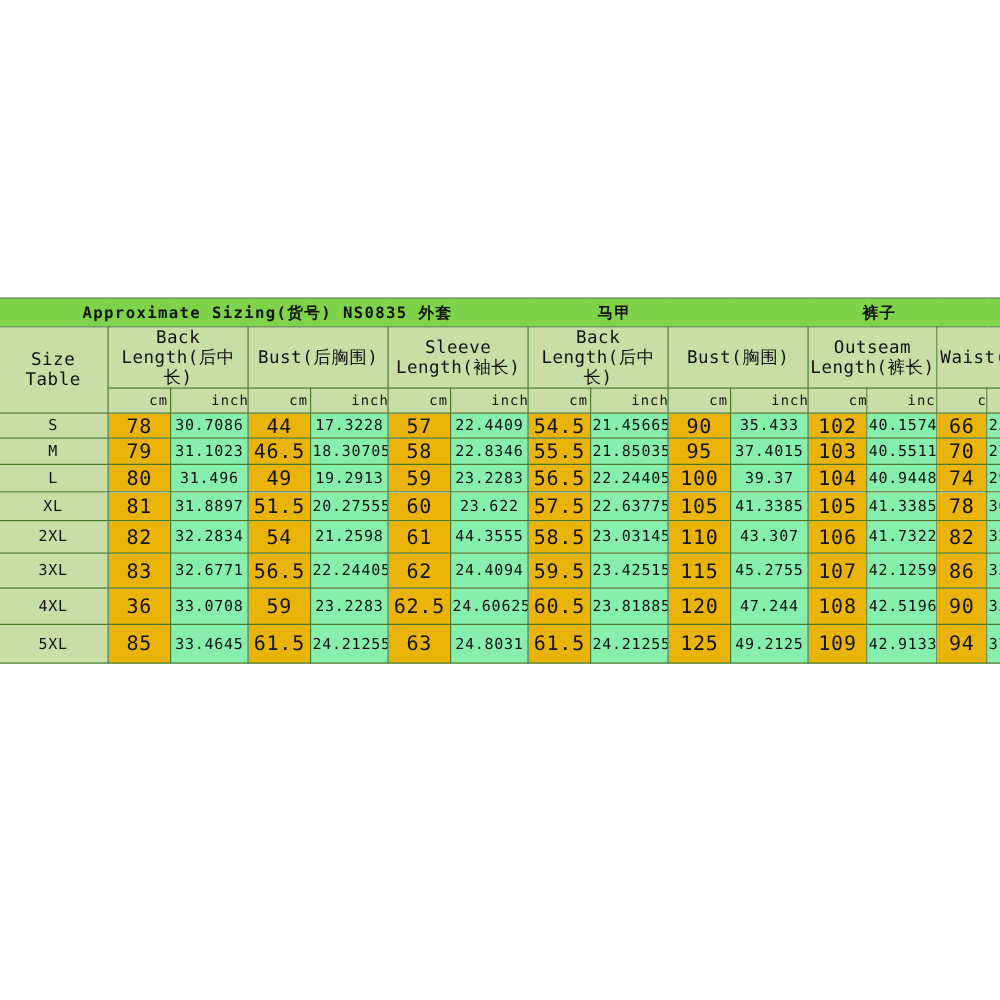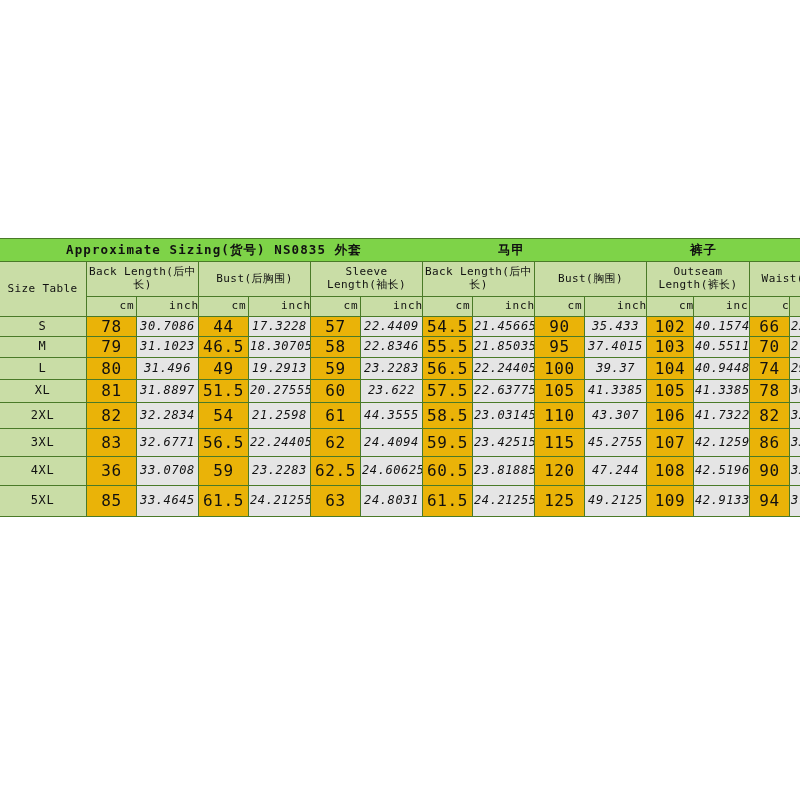--- a/index.html
+++ b/index.html
@@ -59,28 +59,28 @@
   .title-seg {
     position: absolute;
     top: 50%;
     transform: translateY(-50%);
     white-space: nowrap;
     font-weight: bold;
     font-size: 12.5px;
     letter-spacing: 1.1px;
   }
   .title-seg.a { left: 66px; }
-  .title-seg.b { left: 498px; }
+  .title-seg.b { left: 478px; }
   .title-seg.c { left: 690px; text-align: center; }
 
   
   tr.group-row th {
     background: #c9dda6;
     height: 34px;
-    font-size: 11px;
+    font-size: 14px;
     white-space: normal;
     letter-spacing: 0.4px;
     line-height: 1.15;
   }
   tr.unit-row th {
     background: #c9dda6;
     height: 19px;
     font-size: 11px;
     letter-spacing: 0.9px;
     padding-left: 32px;
@@ -96,23 +96,22 @@
     background: #c9dda6;
     font-size: 12px;
     font-weight: bold;
     letter-spacing: 0.8px;
   }
   td.cm-cell {
     background: #eab308;
     font-size: 16px;
   }
   td.in-cell {
-    background: #e5e5e5;
+    background: #86efac;
     font-size: 12px;
-    font-style: italic;
   }
 
   tr.r0 td { height: 19px; }
   tr.r1 td { height: 20px; }
   tr.r2 td { height: 21px; }
   tr.r3 td { height: 22px; }
   tr.r4 td { height: 25px; }
   tr.r5 td { height: 27px; text-align: center; }
   tr.r6 td { height: 28px; }
   tr.r7 td { height: 30px; }

